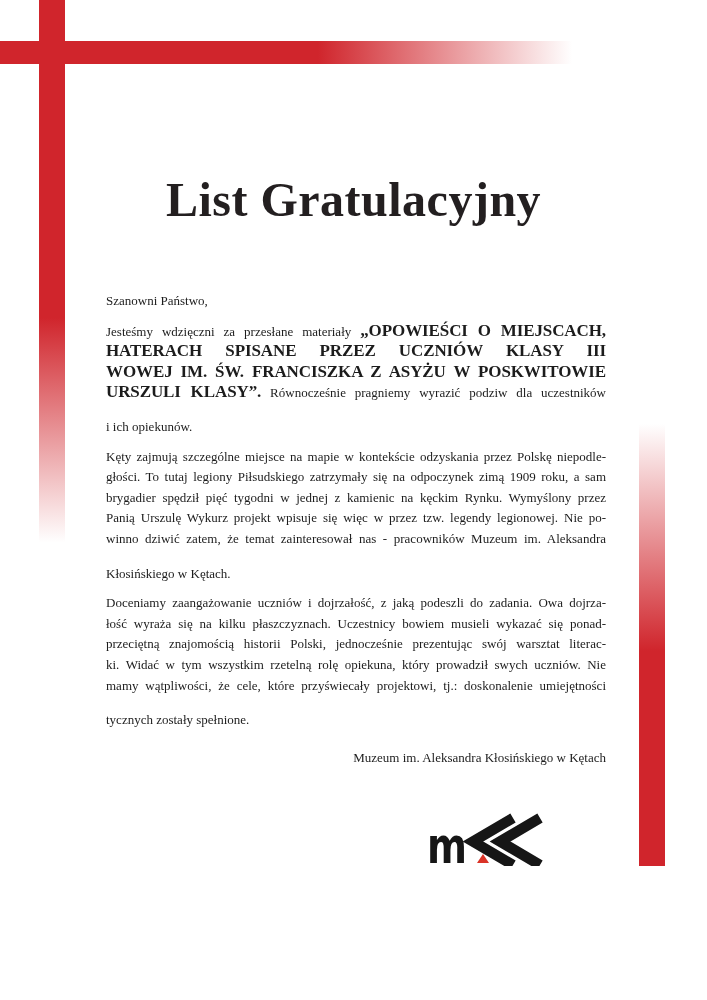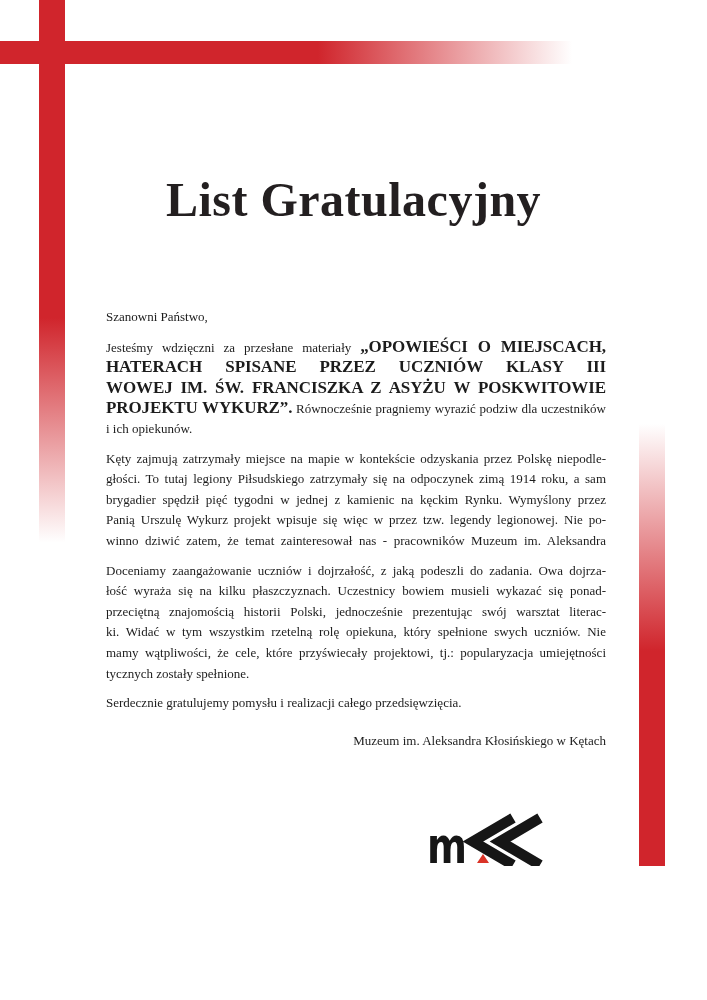--- a/index.html
+++ b/index.html
@@ -18,30 +18,30 @@
   .ribbon.bot-v { left:639px; top:418px; width:26px; height:582px;
     background:linear-gradient(to top, var(--red,#d0252c) 0%, var(--red,#d0252c) 60%, rgba(208,37,44,0) 99%); }
 
   .title {
     position:absolute; top:174px; left:0; width:707px; text-align:center;
     font-family:"Liberation Serif", serif; font-weight:700; font-size:48px;
     letter-spacing:0.5px; color:#231f20; line-height:1.1;
   }
 
   .content {
-    position:absolute; left:106px; top:307px; width:500px;
+    position:absolute; left:106px; top:291px; width:500px;
     font-size:13px; line-height:20.6px;
   }
   .greeting { margin:0 0 9px 0; }
   .para { margin:0 0 9px 0; }
   .line {
     text-align:justify; text-align-last:justify; text-justify:inter-word;
     overflow:hidden; max-height:20.6px;
   }
-  .line.last { text-align:center; text-align-last:left; }
+  .line.last { text-align:center; text-align-last:left;margin-top:14px; }
   .bold-caps { font-weight:700; font-size:17px; letter-spacing:-0.1px; }
   .closing { margin:0; }
   .signature { margin-top:17px; text-align:right; }
 
   .logo { position:absolute; left:425px; top:813px; width:150px; height:62px; }
 </style>
 </head>
 <body>
 
 <div class="page">
@@ -54,41 +54,41 @@
   <div class="title">List Gratulacyjny</div>
 
   <div class="content">
     <div class="greeting">Szanowni Państwo,</div>
 
     <div>
         <div class="para">
           <div class="line"><span>Jesteśmy wdzięczni  za przesłane materiały </span><span class="bold-caps">„OPOWIEŚCI O MIEJSCACH, BITWACH I BO-</span></div>
           <div class="line"><span class="bold-caps">HATERACH SPISANE PRZEZ UCZNIÓW KLASY III GIMNAZJUM ZE SZKOŁY PODSTA-</span></div>
           <div class="line"><span class="bold-caps">WOWEJ IM. ŚW. FRANCISZKA Z ASYŻU W POSKWITOWIE WEDŁUG PROJEKTU PANI</span></div>
-          <div class="line"><span class="bold-caps">PROJEKTU WYKURZ”.</span><span> Równocześnie pragniemy wyrazić podziw dla uczestników projektu</span></div>
+          <div class="line"><span class="bold-caps">URSZULI KLASY”.</span><span> Równocześnie pragniemy wyrazić podziw dla uczestników projektu</span></div>
           <div class="line last"><span>i ich opiekunów.</span></div>
         </div>
         <div class="para">
-          <div class="line"><span>Kęty zajmują zatrzymały miejsce na mapie w kontekście odzyskania przez Polskę niepodle-</span></div>
-          <div class="line"><span>głości. To tutaj legiony Piłsudskiego zatrzymały się na odpoczynek zimą 1914 roku, a sam</span></div>
+          <div class="line"><span>Kęty zajmują szczególne miejsce na mapie w kontekście odzyskania przez Polskę niepodle-</span></div>
+          <div class="line"><span>głości. To tutaj legiony Piłsudskiego zatrzymały się na odpoczynek zimą 1909 roku, a sam</span></div>
           <div class="line"><span>brygadier spędził pięć tygodni w jednej z kamienic na kęckim Rynku. Wymyślony przez</span></div>
           <div class="line"><span>Panią Urszulę Wykurz projekt wpisuje się więc w przez tzw. legendy legionowej. Nie po-</span></div>
           <div class="line"><span>winno dziwić zatem, że temat zainteresował nas - pracowników Muzeum im. Aleksandra</span></div>
+          <div class="line last"><span>Kłosińskiego w Kętach.</span></div>
         </div>
         <div class="para">
           <div class="line"><span>Doceniamy zaangażowanie uczniów i dojrzałość, z jaką podeszli do zadania. Owa dojrza-</span></div>
           <div class="line"><span>łość wyraża się na kilku płaszczyznach. Uczestnicy bowiem musieli wykazać się ponad-</span></div>
           <div class="line"><span>przeciętną znajomością historii Polski, jednocześnie prezentując swój warsztat literac-</span></div>
-          <div class="line"><span>ki. Widać w tym wszystkim rzetelną rolę opiekuna, który spełnione swych uczniów. Nie</span></div>
-          <div class="line"><span>mamy wątpliwości, że cele, które przyświecały projektowi, tj.: popularyzacja umiejętności</span></div>
+          <div class="line"><span>ki. Widać w tym wszystkim rzetelną rolę opiekuna, który prowadził swych uczniów. Nie</span></div>
+          <div class="line"><span>mamy wątpliwości, że cele, które przyświecały projektowi, tj.: doskonalenie umiejętności</span></div>
           <div class="line last"><span>tycznych zostały spełnione.</span></div>
         </div>
       </div>
 
-    <div class="closing">Serdecznie gratulujemy pomysłu i realizacji całego przedsięwzięcia.</div>
     <div class="signature">Muzeum im. Aleksandra Kłosińskiego w Kętach</div>
   </div>
 
   <svg class="logo" viewBox="0 0 150 62" xmlns="http://www.w3.org/2000/svg">
     <text x="2" y="50" font-family="DejaVu Sans, sans-serif" font-weight="bold" font-size="50" fill="#161616" textLength="40" lengthAdjust="spacingAndGlyphs">m</text>
     <polyline points="88,5 48,28.5 88,52" fill="none" stroke="#161616" stroke-width="10.5" stroke-linejoin="miter"></polyline>
     <polyline points="115,5 75,28.5 115,52" fill="none" stroke="#161616" stroke-width="10.5" stroke-linejoin="miter"></polyline>
     <polygon points="58,41 64,50 52,50" fill="#da3327"></polygon>
     <text x="3" y="59.5" font-family="DejaVu Sans, sans-serif" font-size="6" fill="#999999" textLength="117" lengthAdjust="spacingAndGlyphs">Muzeum im. Aleksandra Kłosińskiego w Kętach</text>
   </svg>

